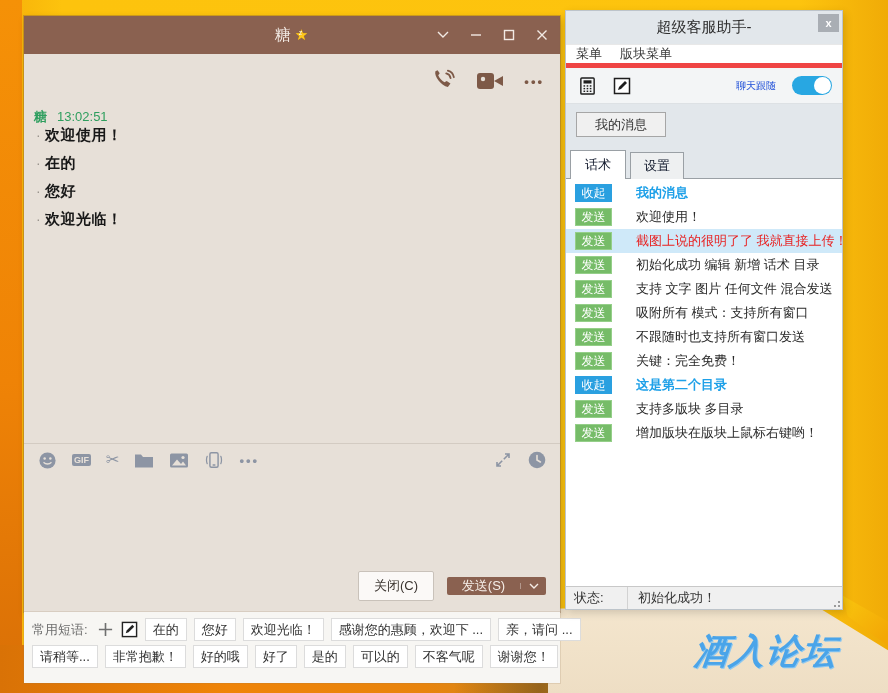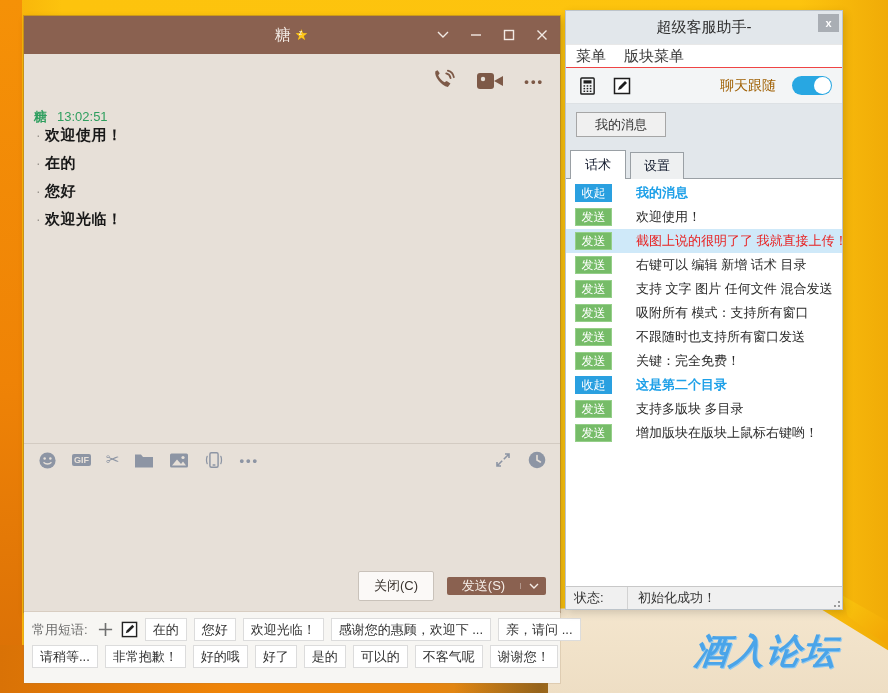--- a/index.html
+++ b/index.html
@@ -88,27 +88,27 @@
   
   .panel { position:absolute; left:565px; top:10px; width:278px; height:600px;
     background:#e2e7eb; border:1px solid #bdc4ca; display:flex; flex-direction:column;
     box-shadow:2px 3px 8px rgba(0,0,0,.15); }
   .p-title { flex:0 0 33px; position:relative; display:flex; align-items:center;
     justify-content:center; font-size:15px; color:#2e2e2e; }
   .p-close { position:absolute; right:3px; top:3px; width:21px; height:18px;
     background:#a9aeb4; color:#fff; font-size:11px; font-weight:bold; display:flex;
     align-items:center; justify-content:center; cursor:pointer; }
   .p-menubar { flex:0 0 24px; background:#fff; border-top:1px solid #e8e8e8;
-    border-bottom:1px solid #ef4444; display:flex; align-items:center; gap:18px;
-    padding-left:10px; font-size:15px; color:#3c3c3c; }
+    border-bottom:5px solid #ef4444; display:flex; align-items:center; gap:18px;
+    padding-left:10px; font-size:13px; color:#3c3c3c; }
   .p-menubar span { cursor:pointer; }
   .p-toolbar { flex:0 0 36px; background:#f3f5f6; border-bottom:1px solid #dde1e4;
     display:flex; align-items:center; padding:0 10px 0 12px; gap:16px; color:#1e1e1e; }
   .p-toolbar .spacer { flex:1; }
-  .follow-label { font-size:14px; color:#a16207; }
+  .follow-label { font-size:10px; color:#1d4ed8; }
   .toggle { width:40px; height:19px; border-radius:10px; background:#28a7e2;
     position:relative; cursor:pointer; flex:0 0 auto; }
   .toggle .knob { position:absolute; right:1px; top:1px; width:17px; height:17px;
     border-radius:50%; background:#fff; }
   .p-mid { flex:0 0 46px; padding:8px 0 0 10px; }
   .btn-mymsg { width:90px; height:25px; background:#f0f0f0; border:1px solid #a6a6a6;
     font-size:13px; color:#333; cursor:pointer; font-family:inherit; }
   .p-tabs { flex:0 0 27px; display:flex; align-items:flex-end; padding-left:4px;
     position:relative; }
   .p-tabs::after { content:""; position:absolute; left:0; right:0; bottom:0; height:1px;
@@ -349,21 +349,21 @@
         <div class="row">
           <span class="badge b-green">发送</span>
           <span class="rtext">欢迎使用！</span>
         </div>
         <div class="row selected">
           <span class="badge b-green">发送</span>
           <span class="rtext alert">截图上说的很明了了 我就直接上传！</span>
         </div>
         <div class="row">
           <span class="badge b-green">发送</span>
-          <span class="rtext">右键可以 编辑 新增 话术 目录</span>
+          <span class="rtext">初始化成功 编辑 新增 话术 目录</span>
         </div>
         <div class="row">
           <span class="badge b-green">发送</span>
           <span class="rtext">支持 文字 图片 任何文件 混合发送</span>
         </div>
         <div class="row">
           <span class="badge b-green">发送</span>
           <span class="rtext">吸附所有 模式：支持所有窗口</span>
         </div>
         <div class="row">

